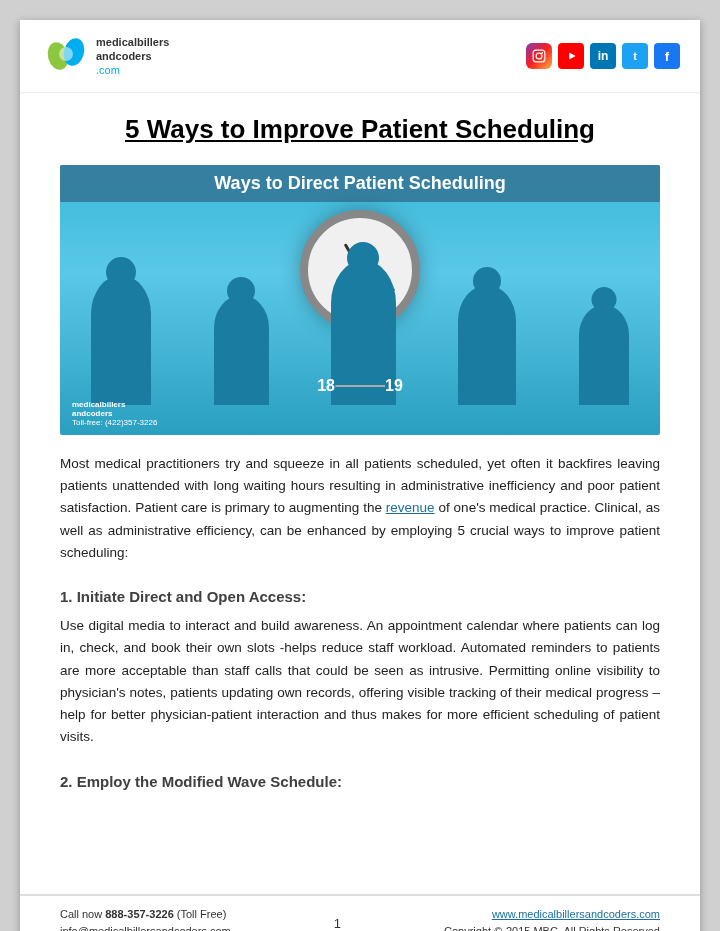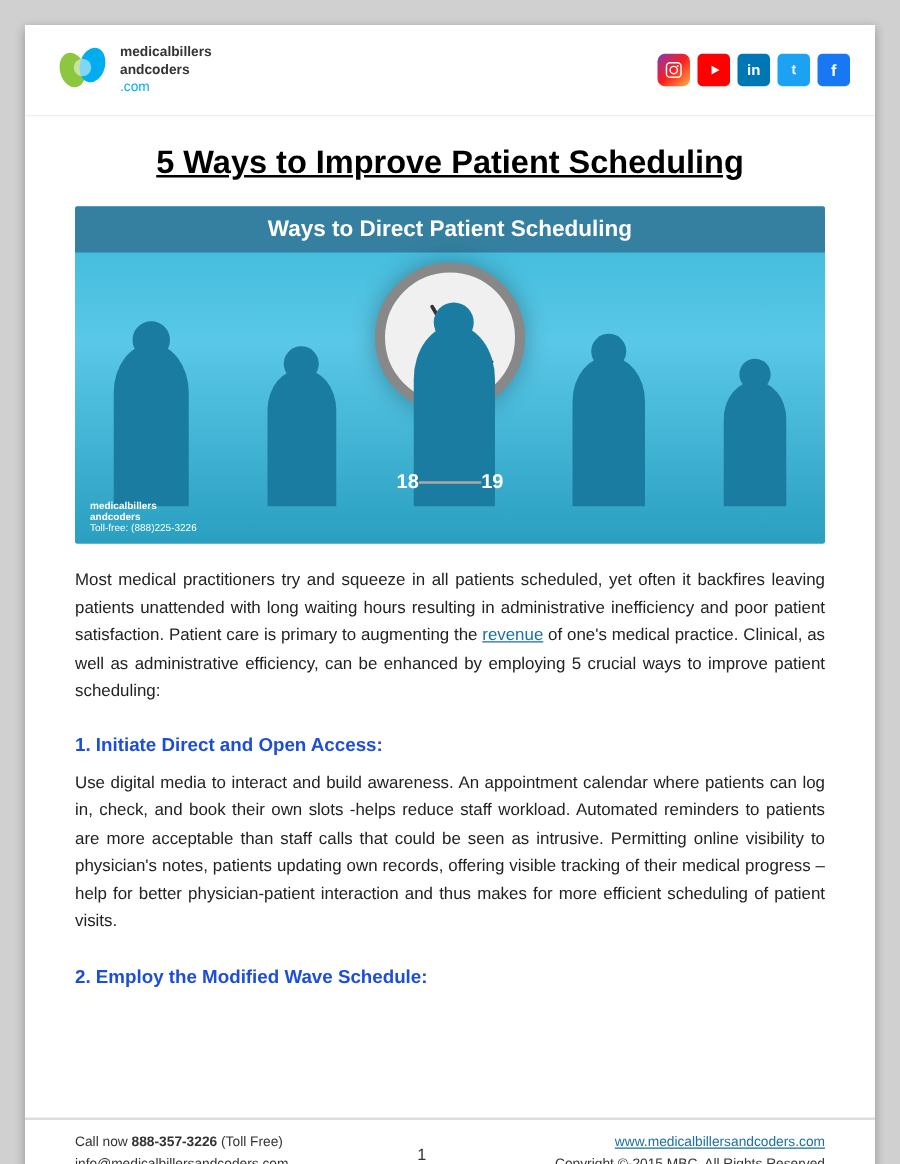--- a/index.html
+++ b/index.html
@@ -202,21 +202,21 @@
       margin-bottom: 16px;
     }
     .link-text {
       color: #1a6fa0;
       text-decoration: underline;
       cursor: pointer;
     }
     .section-heading {
       font-size: 15px;
       font-weight: bold;
-      color: #1d4ed8;
+      color: #404040;
       margin-top: 24px;
       margin-bottom: 10px;
     }
 
     
     .footer {
       border-top: 2px solid #ddd;
       padding: 10px 40px;
       display: flex;
       align-items: center;
@@ -322,21 +322,21 @@
         <span style="display:flex;align-items:center;">
           <svg width="50" height="8">
               <rect x="0" y="3" width="50" height="2" fill="#aaa"></rect>
             </svg>
         </span>
         <span>19</span>
       </div>
 
       <div style="position:absolute;bottom:8px;left:12px;">
         <div style="font-size:8px;color:#fff;font-weight:bold;">medicalbillers<br>andcoders</div>
-        <div style="font-size:8px;color:#fff;">Toll-free: (888)225-3226</div>
+        <div style="font-size:8px;color:#fff;">Toll-free: (422)357-3226</div>
       </div>
     </div>
 
     <p class="body-text">
       <span>Most medical practitioners try and squeeze in all patients scheduled, yet often it backfires leaving patients unattended with long waiting hours resulting in administrative inefficiency and poor patient satisfaction. Patient care is primary to augmenting the </span><a class="link-text">revenue</a><span> of one's medical practice. Clinical, as well as administrative efficiency, can be enhanced by employing 5 crucial ways to improve patient scheduling:</span>
     </p>
 
     <p class="section-heading">1. Initiate Direct and Open Access:</p>
     <p class="body-text">Use digital media to interact and build awareness. An appointment calendar where patients can log in, check, and book their own slots -helps reduce staff workload. Automated reminders to patients are more acceptable than staff calls that could be seen as intrusive. Permitting online visibility to physician's notes, patients updating own records, offering visible tracking of their medical progress – help for better physician-patient interaction and thus makes for more efficient scheduling of patient visits.</p>
 

